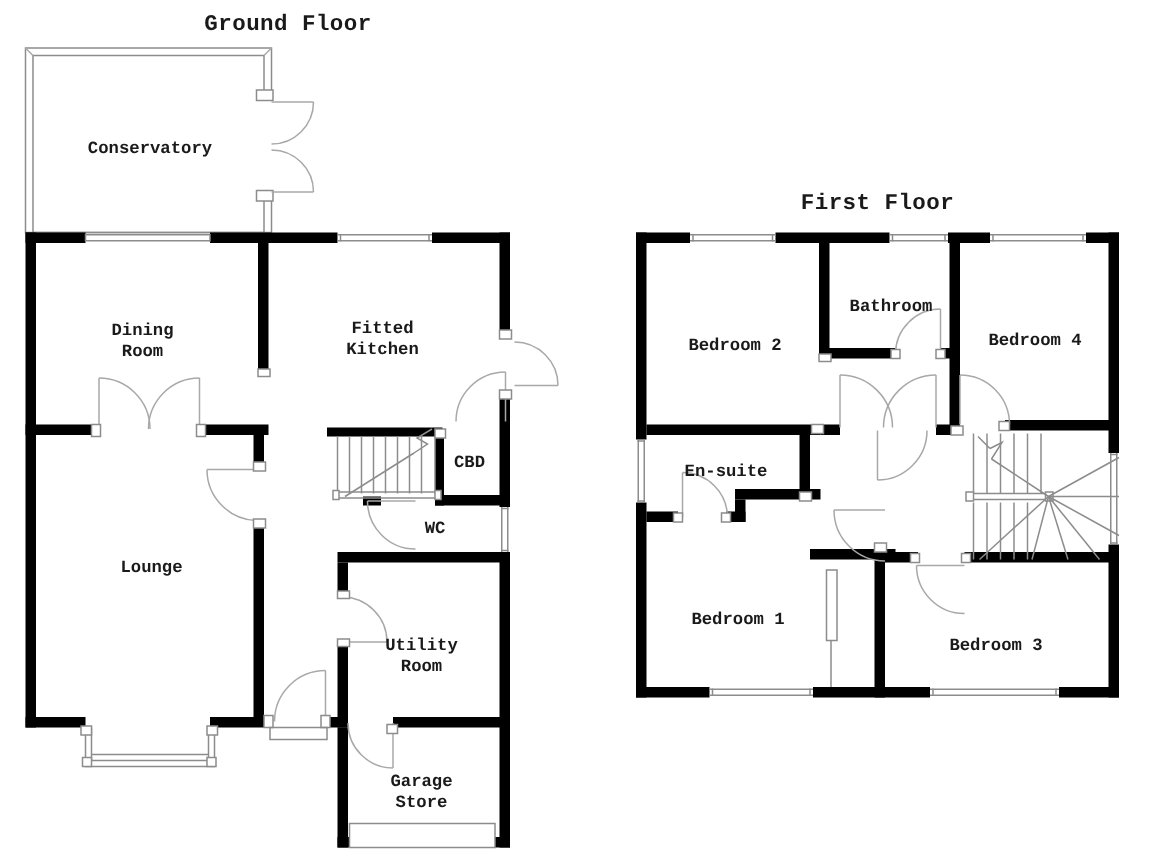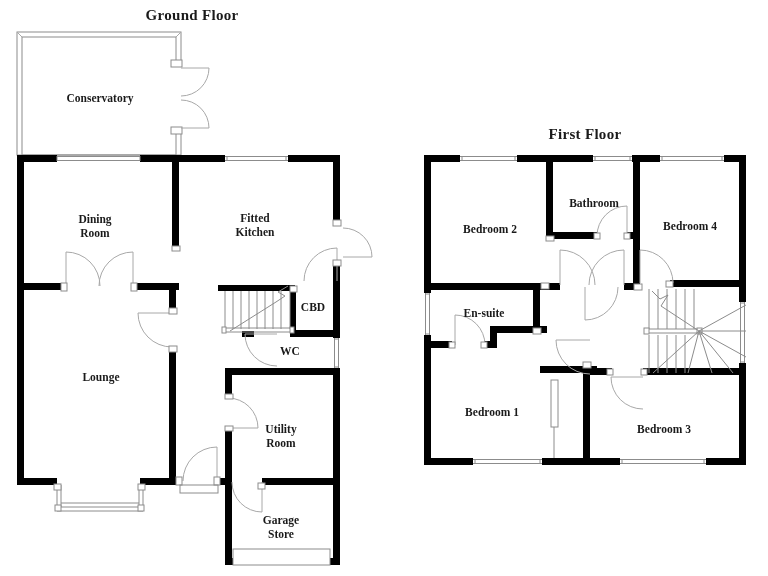--- a/index.html
+++ b/index.html
@@ -1,17 +1,17 @@
 <!DOCTYPE html>
 <html style="--wall: #000000; --line: #8c8c8c; --line2: #a8a8a8; --text: #1a1a1a;"><head>
 <meta charset="utf-8">
 <style>
   html,body{margin:0;padding:0;background:#fff;}
   .stage{position:relative;width:768px;height:576px;background:#fff;overflow:hidden;
-         font-family:Liberation Serif, serif;}
+         font-family:Liberation Mono, monospace;}
   svg{position:absolute;left:0;top:0;}
   .wall{fill:var(--wall,#000);}
   .thin{stroke:var(--line,#8c8c8c);stroke-width:1;fill:none;}
   .thin2{stroke:var(--line2,#a8a8a8);stroke-width:1;fill:none;}
   .cap{fill:#fff;stroke:var(--line,#8c8c8c);stroke-width:1;}
   .white{fill:#fff;}
   .room-label{fill:var(--text,#1a1a1a);font-weight:bold;font-size:11.5px;text-anchor:middle;}
   .floor-title{fill:var(--text,#1a1a1a);font-weight:bold;font-size:15px;text-anchor:middle;letter-spacing:.3px;}
 </style>
 </head>

